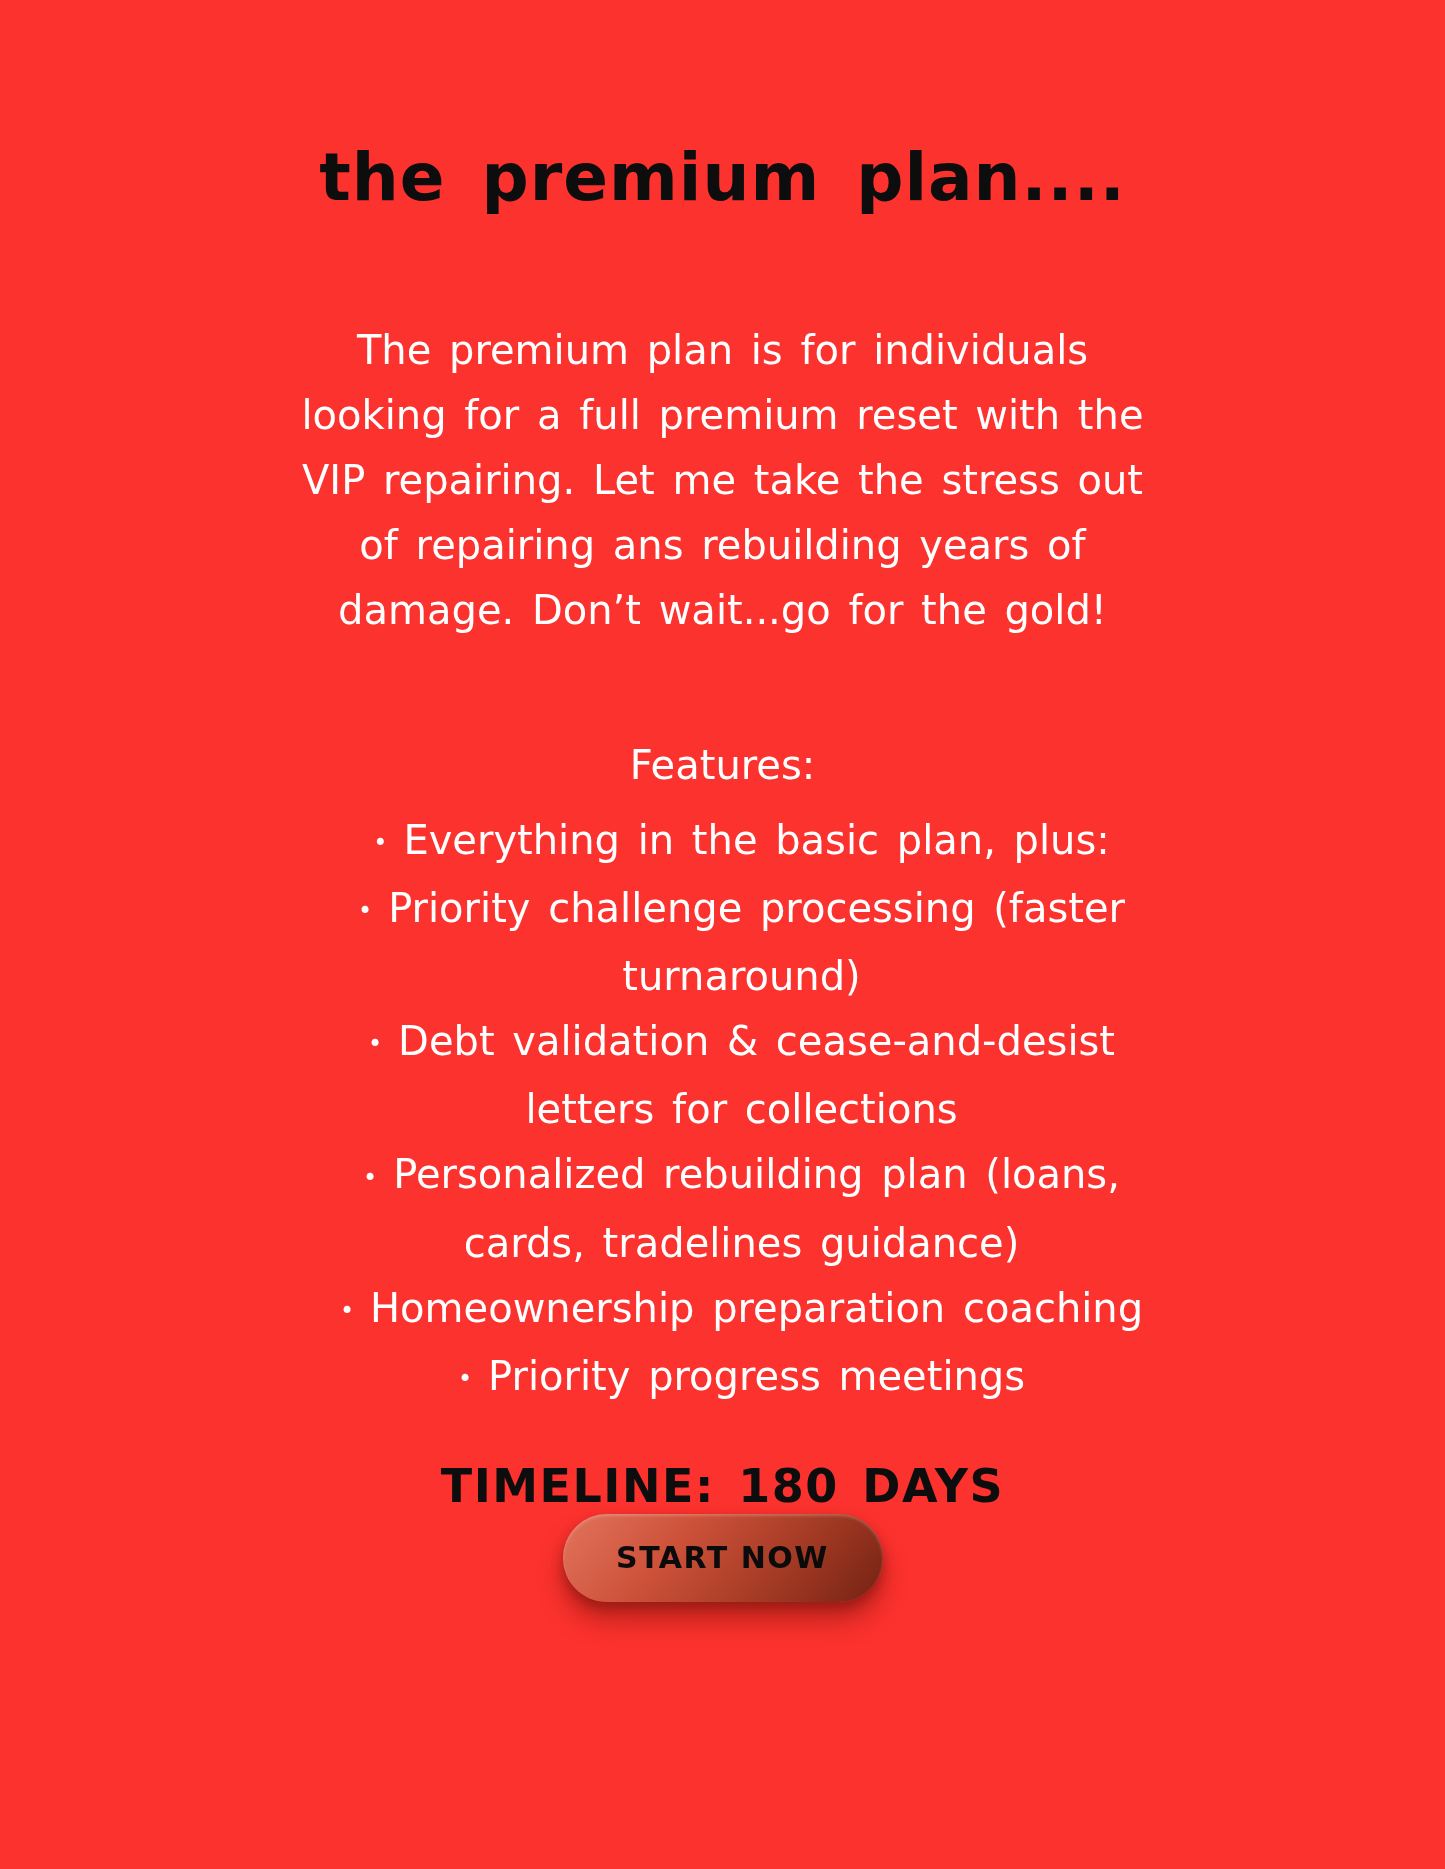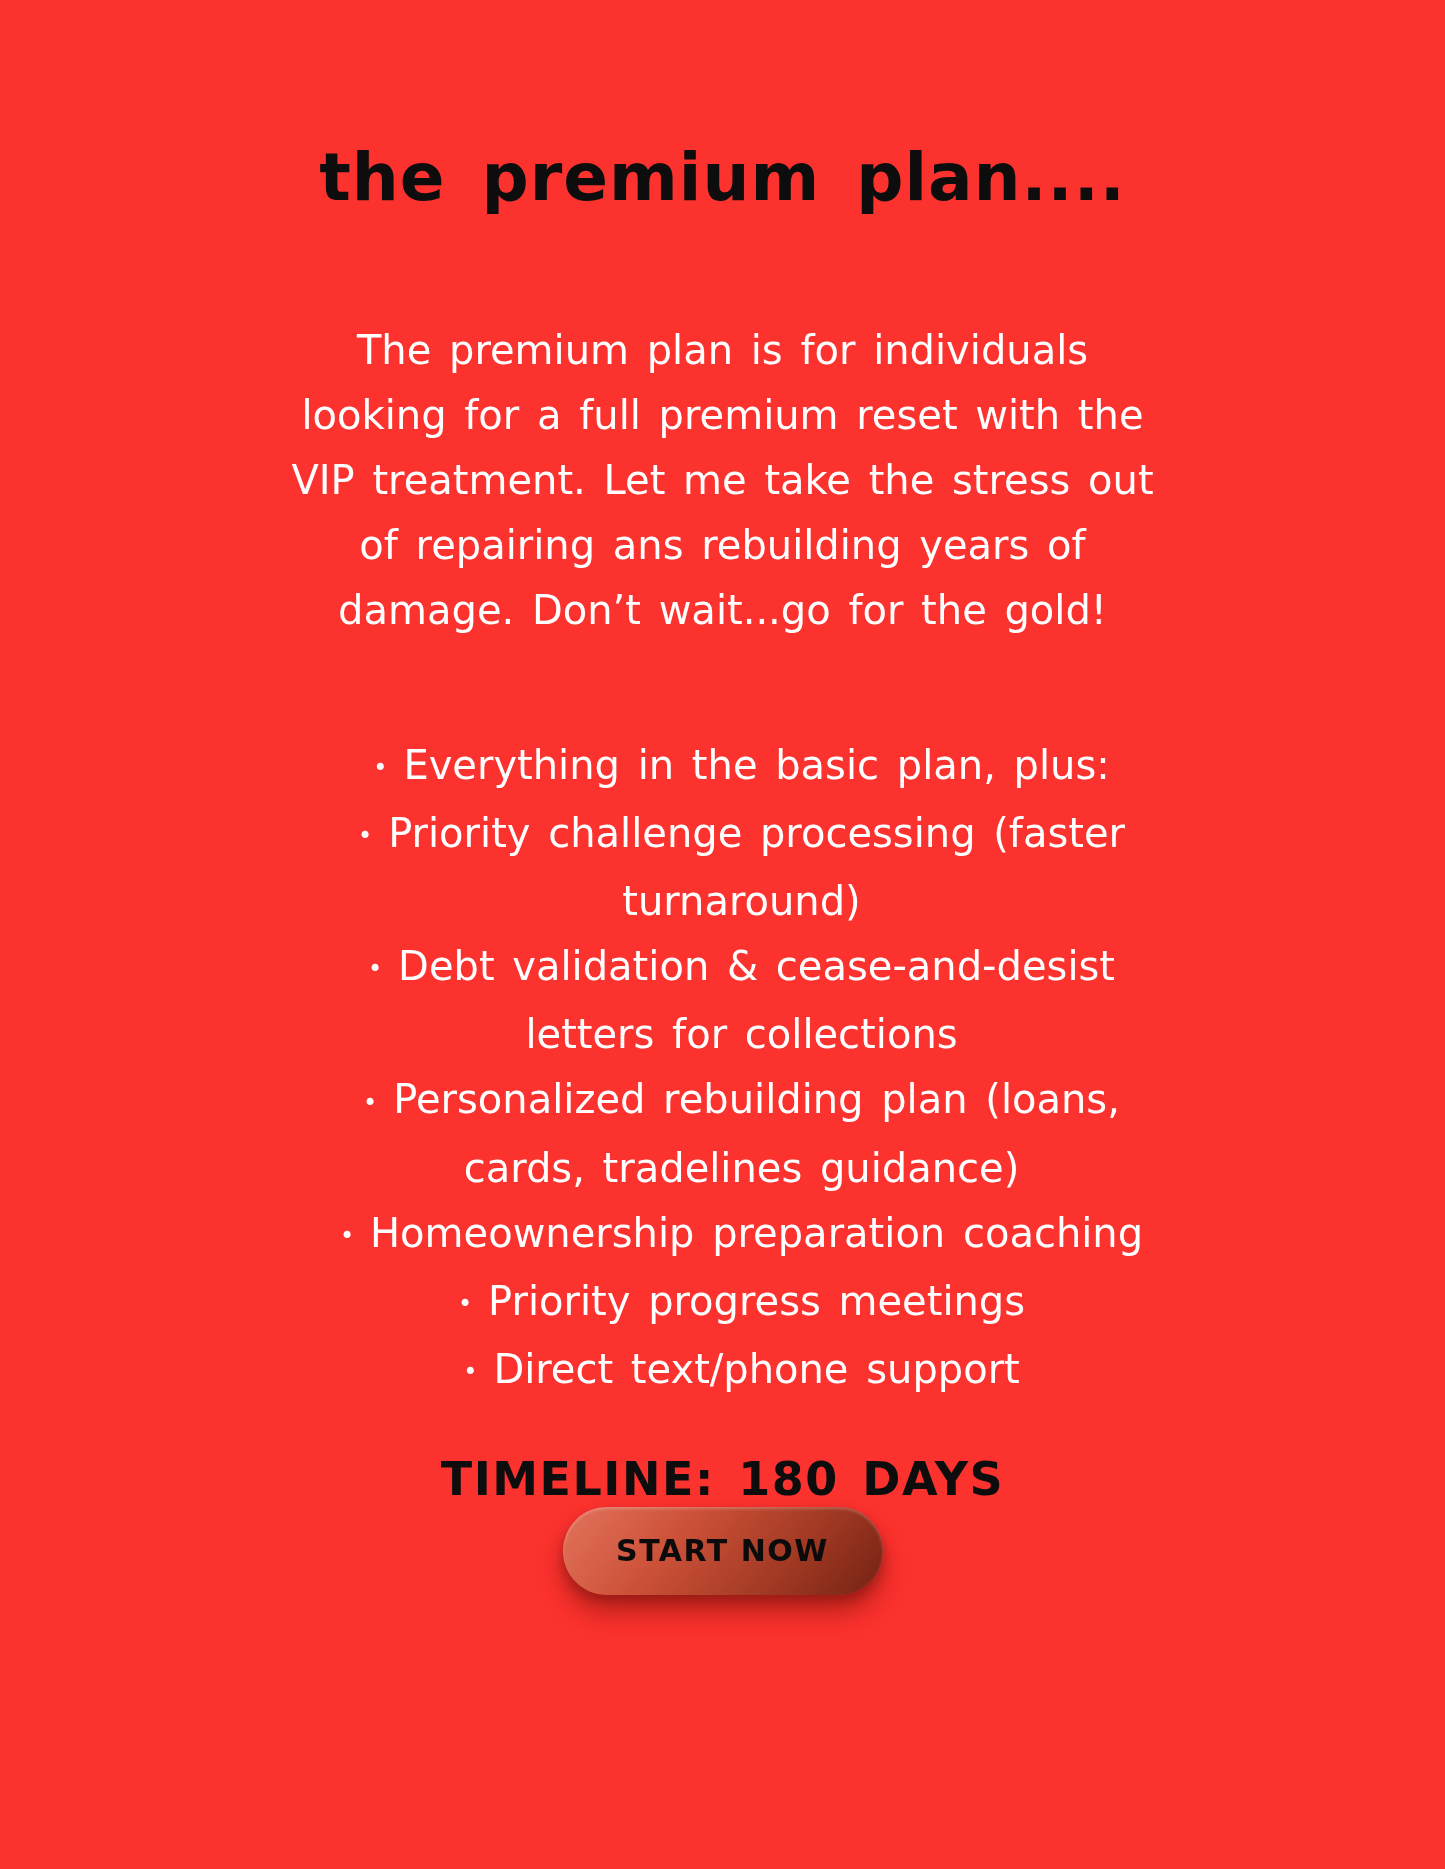--- a/index.html
+++ b/index.html
@@ -80,26 +80,27 @@
 </head>
 <body>
 
 <div class="page">
 
   <h1 class="title">the premium plan....</h1>
 
   <div class="intro">
     <div class="iline">The premium plan is for individuals</div>
     <div class="iline">looking for a full premium reset with the</div>
-    <div class="iline">VIP treatment. Let me take the stress out</div>
+    <div class="iline">VIP repairing. Let me take the stress out</div>
     <div class="iline">of repairing ans rebuilding years of</div>
     <div class="iline">damage. Don’t wait...go for the gold!</div>
   </div>
 
   <div class="features">
+    <div class="fheader">Features:</div>
     <div class="flist">
 
       <div class="fitem">
         <div class="fline">
           <span class="bullet">•</span><span>Everything in the basic plan, plus:</span>
         </div>
       </div>
 
       <div class="fitem">
         <div class="fline">
@@ -127,25 +128,20 @@
           <span class="bullet">•</span><span>Homeownership preparation coaching</span>
         </div>
       </div>
 
       <div class="fitem">
         <div class="fline">
           <span class="bullet">•</span><span>Priority progress meetings</span>
         </div>
       </div>
 
-      <div class="fitem">
-        <div class="fline">
-          <span class="bullet">•</span><span>Direct text/phone support</span>
-        </div>
-      </div>
 
     </div>
   </div>
 
   <div class="timeline">TIMELINE: 180 DAYS</div>
 
   <div>
     <button class="cta">START NOW</button>
   </div>
 

